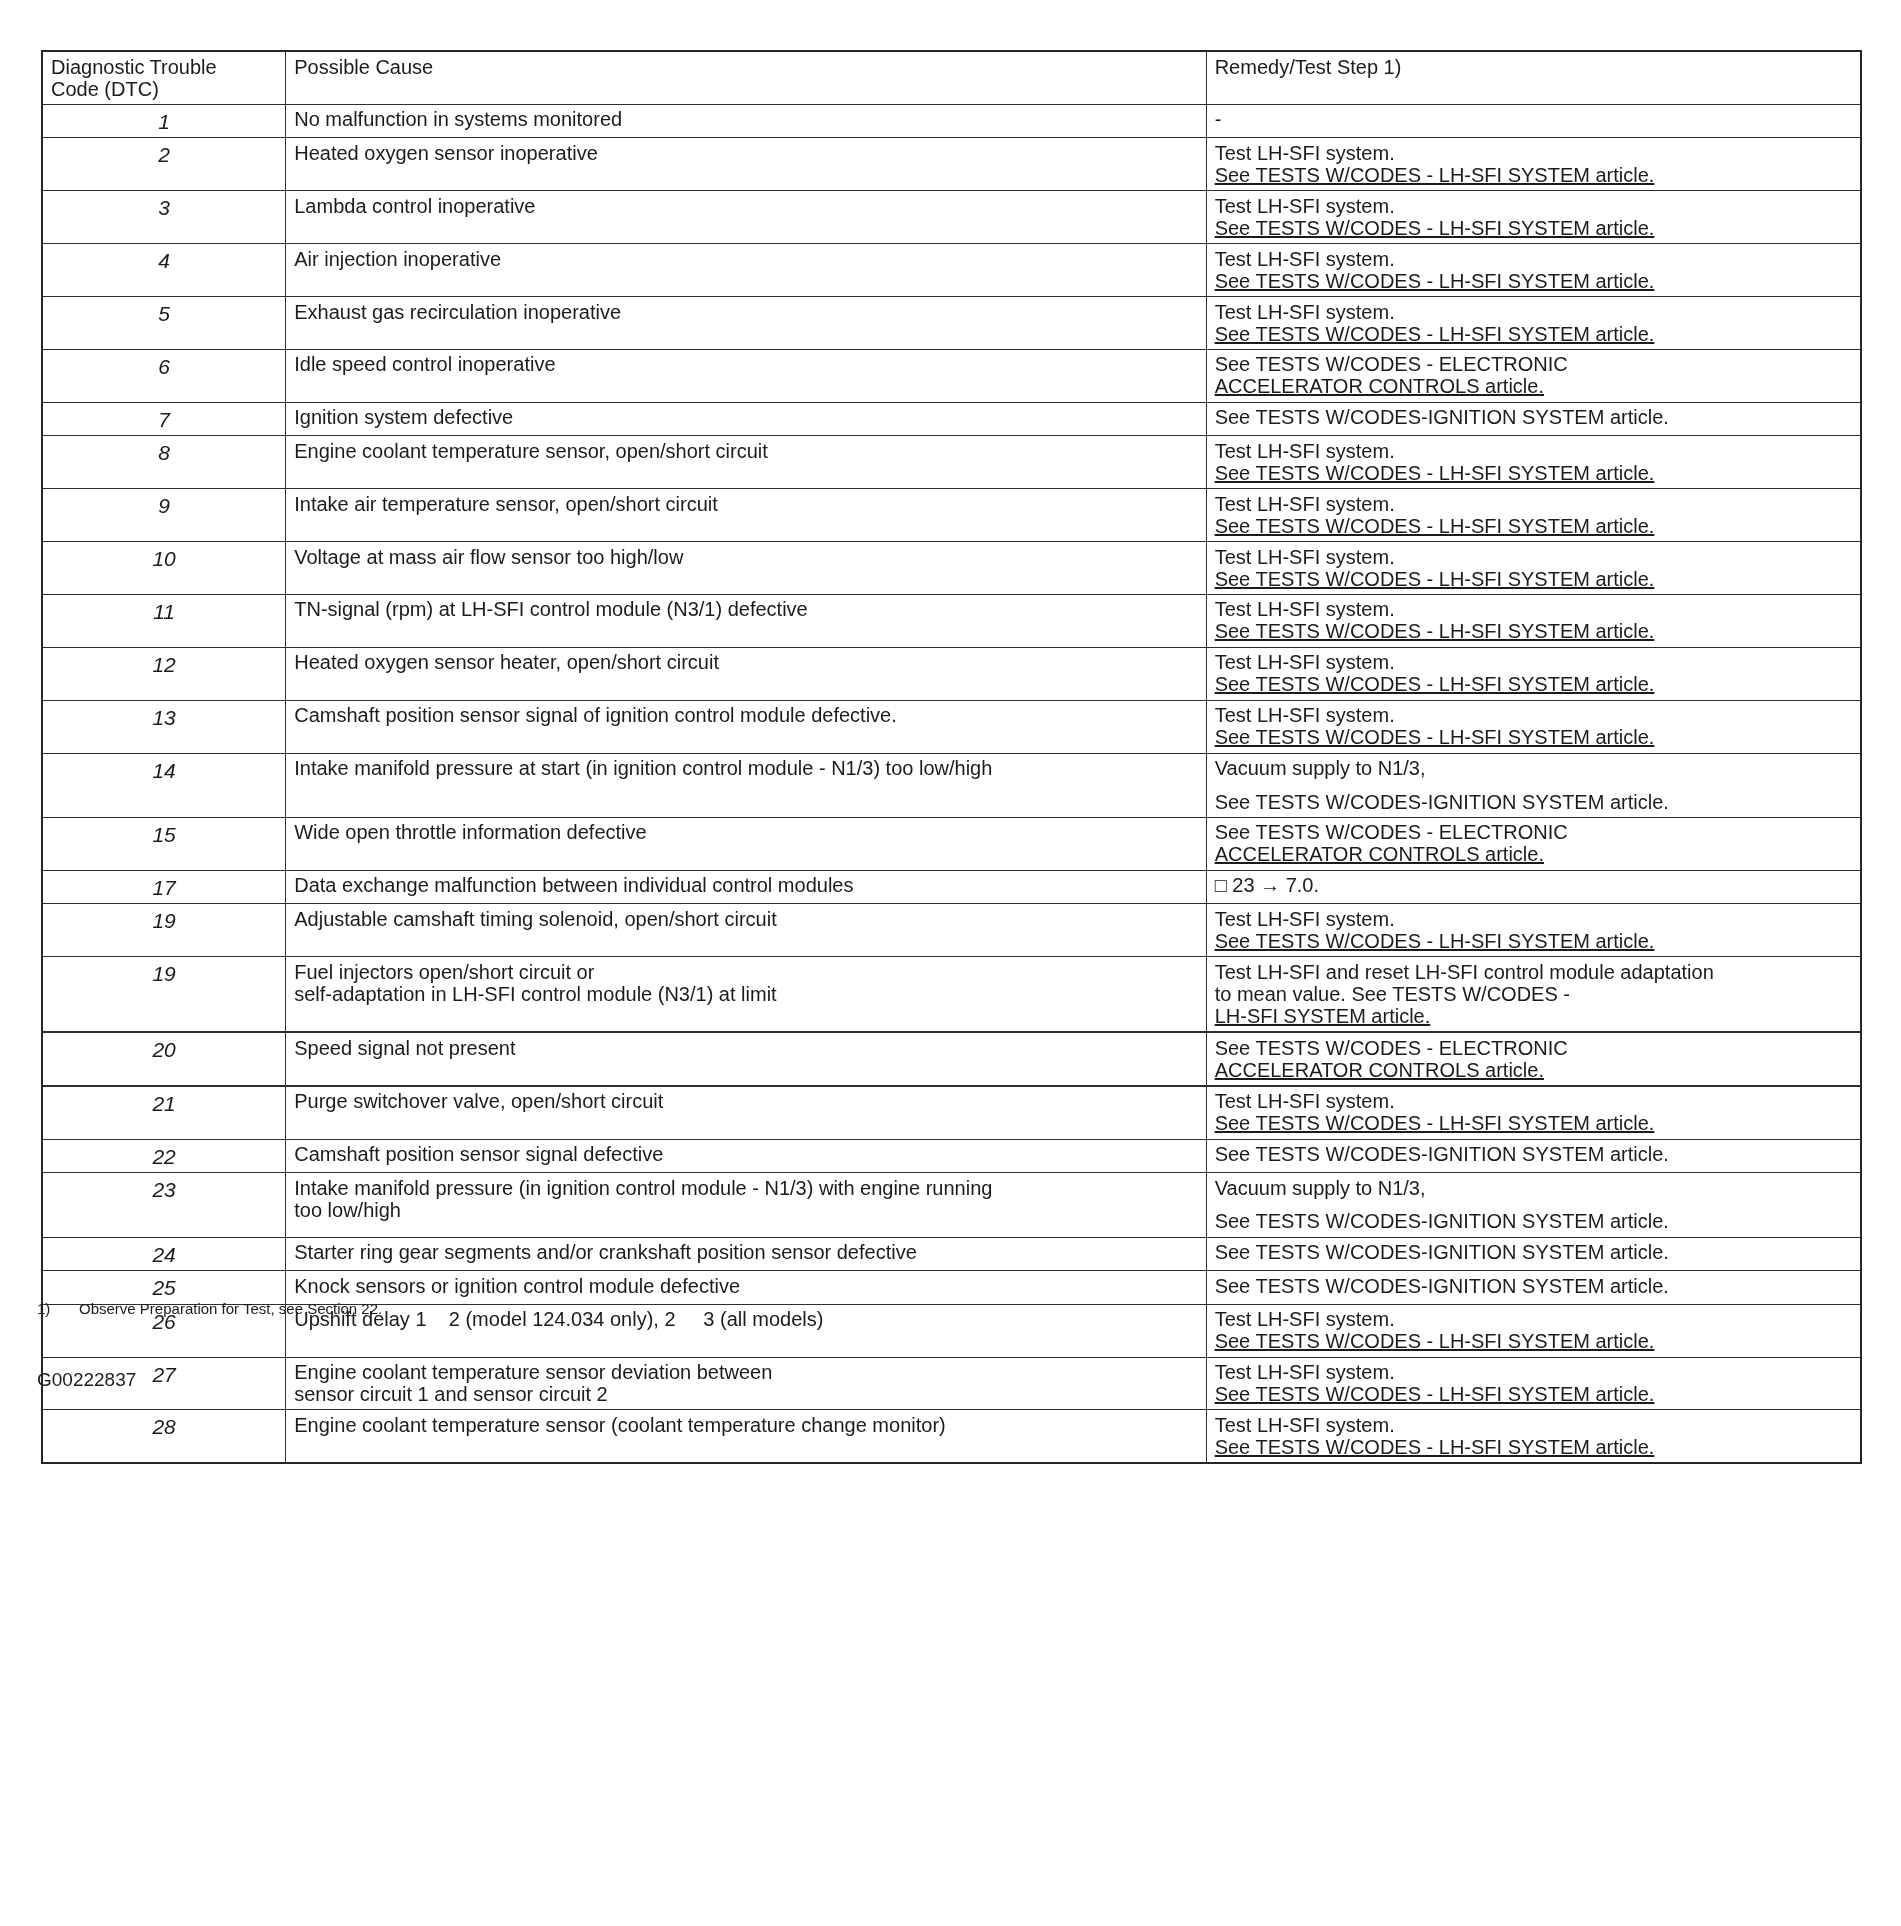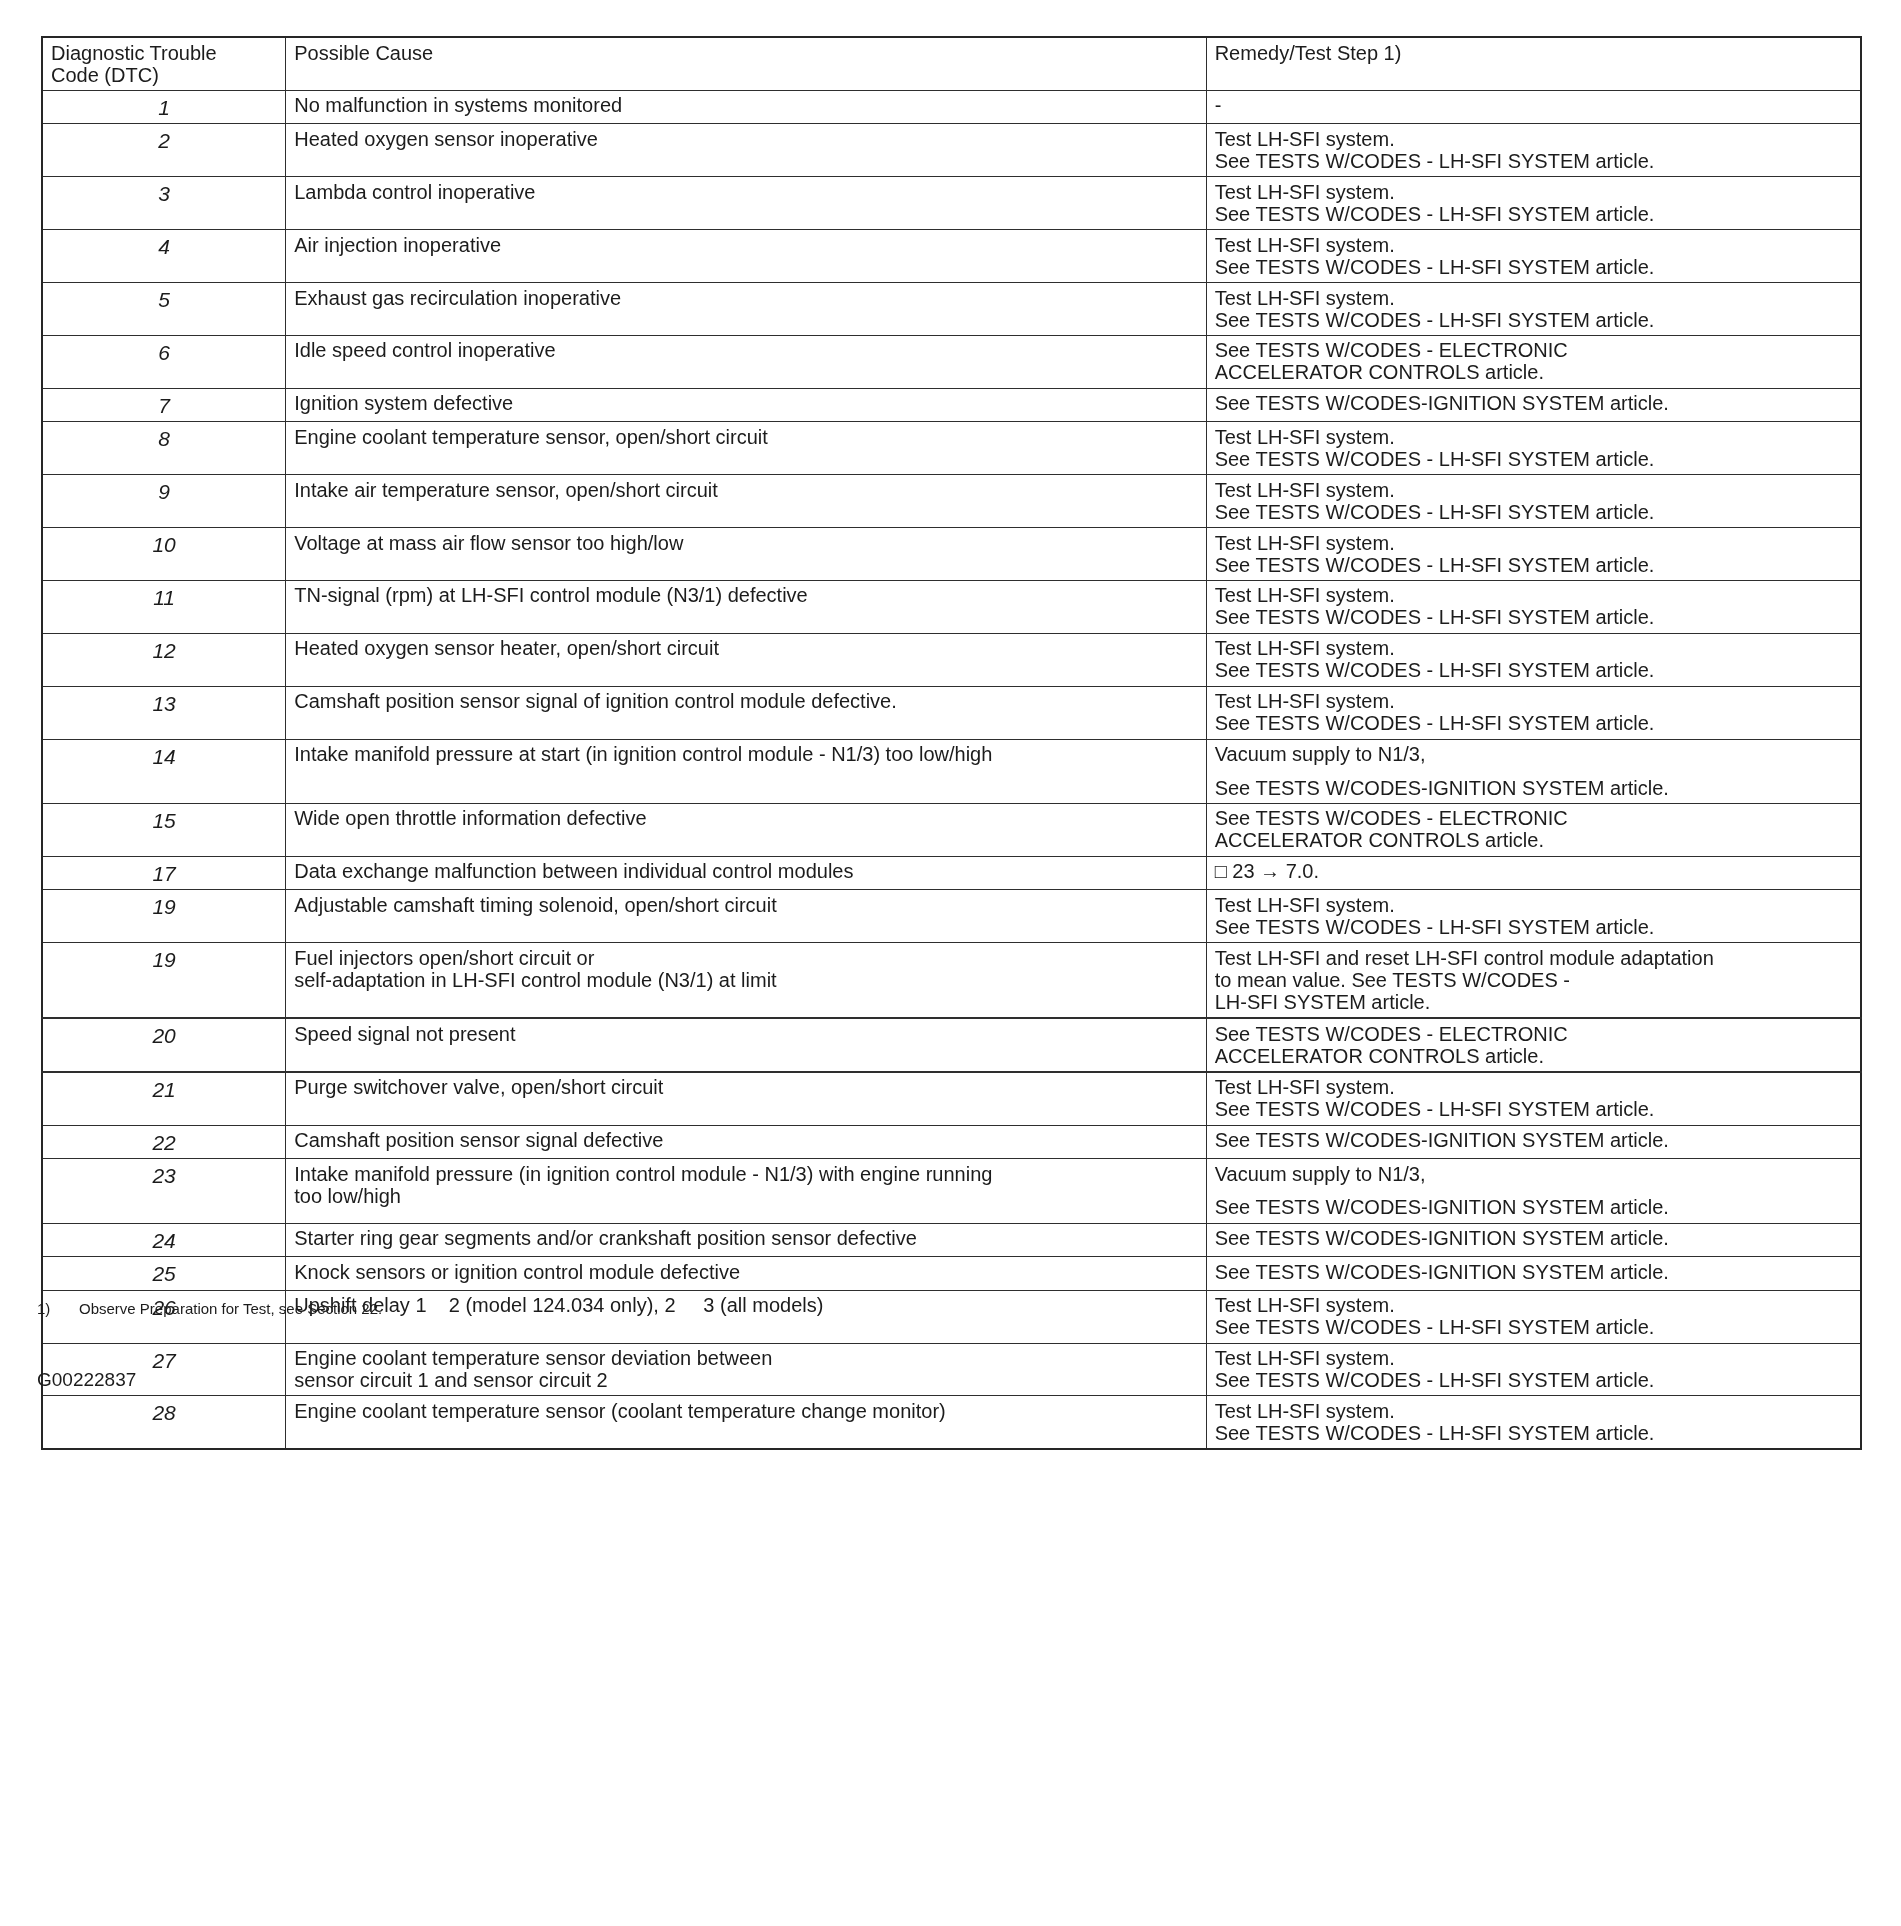--- a/index.html
+++ b/index.html
@@ -11,21 +11,21 @@
   }
   .page {
     position: relative;
     width: 1901px;
     min-height: 1927px;
     background: #ffffff;
     box-sizing: border-box;
   }
   .dtc-table {
     position: absolute;
-    top: 36px;
+    top: 50px;
     left: 41px;
     width: 1821px;
     border-collapse: collapse;
     table-layout: fixed;
     border: 2.6px solid #262626;
   }
   .dtc-table col.c-code   { width: 13.4%; }
   .dtc-table col.c-cause  { width: 50.6%; }
   .dtc-table col.c-remedy { width: 36.0%; }
   .dtc-table th, .dtc-table td {
@@ -42,21 +42,21 @@
     white-space: pre-line;
   }
   td.code-cell {
     text-align: center;
     font-style: italic;
     font-size: 21px;
     padding-top: 6.1px;
   }
   .cause-line { min-height: 22px; }
   .remedy-line { min-height: 22px; }
-  .remedy-line.u { }
+  .remedy-line.u { text-decoration: underline; }
   .remedy-line.mt { margin-top: 11.4px; }
   tr.thick-bottom th, tr.thick-bottom td { border-bottom-width: 2.6px; }
   .footnote {
     position: absolute;
     left: 37px;
     top: 1297px;
     font-size: 15px;
     line-height: 23px;
   }
   .footnote .fn-marker { display: inline-block; min-width: 42px; }

